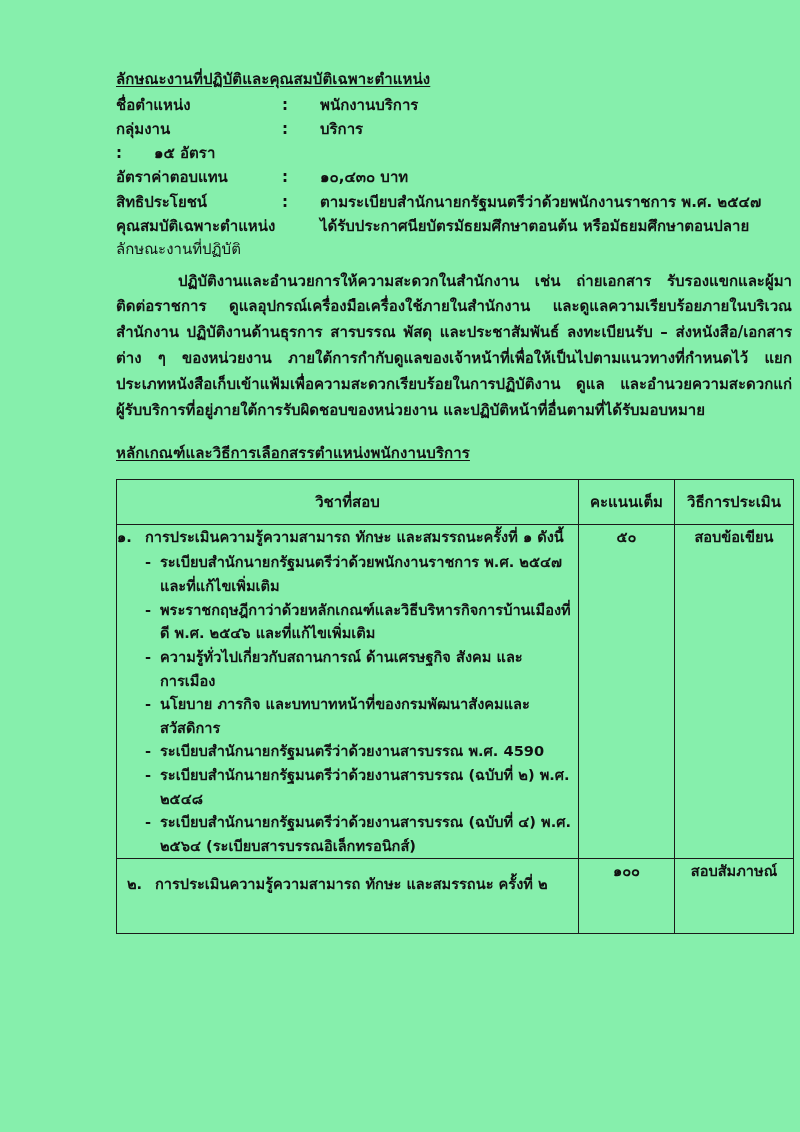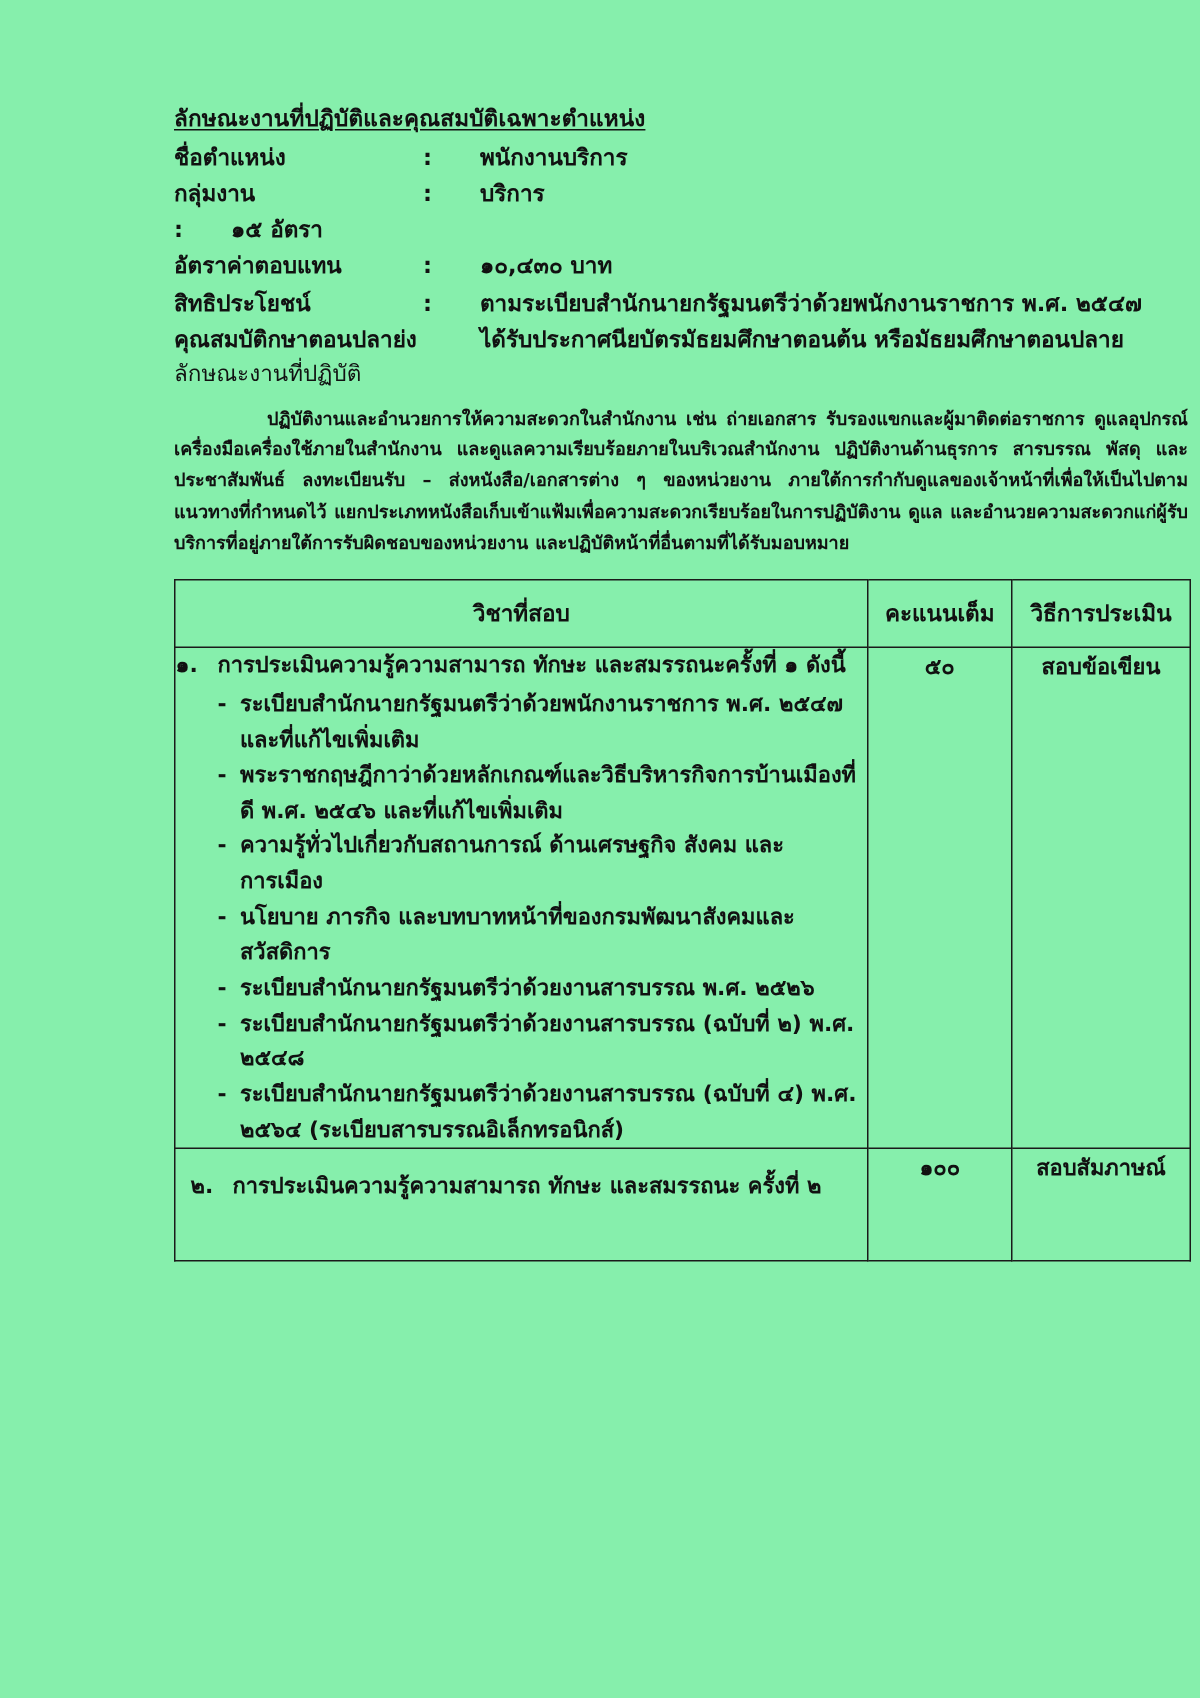--- a/index.html
+++ b/index.html
@@ -68,21 +68,21 @@
     flex: 0 0 38px;
   }
   .field-value {
     flex: 1 1 auto;
     font-weight: 700;
   }
   .field-row.no-colon .field-colon { visibility: hidden; }
 
   
   .body-par {
-    font-size: 12px;
+    font-size: 15px;
     line-height: 1.73;
     font-weight: 700;
     margin: 7px 0 0 0;
     text-align: justify;
     text-justify: inter-word;
     text-indent: 62px;
     word-spacing: 0.4px;
   }
 
   .criteria-heading {
@@ -189,31 +189,32 @@
         <span class="field-value">๑๐,๔๓๐ บาท</span>
       </div>
 
       <div class="field-row">
         <span class="field-label">สิทธิประโยชน์</span>
         <span class="field-colon">:</span>
         <span class="field-value">ตามระเบียบสำนักนายกรัฐมนตรีว่าด้วยพนักงานราชการ พ.ศ. ๒๕๔๗</span>
       </div>
 
       <div class="field-row no-colon">
-        <span class="field-label">คุณสมบัติกษาตอนปลาย่ง</span>
+        <span class="field-label">คุณสมบัติเฉพาะตำแหน่ง</span>
         <span class="field-colon"></span>
         <span class="field-value">ได้รับประกาศนียบัตรมัธยมศึกษาตอนต้น หรือมัธยมศึกษาตอนปลาย</span>
       </div>
 
     </div>
 
     <div class="plain-heading">ลักษณะงานที่ปฏิบัติ</div>
 
     <p class="body-par">ปฏิบัติงานและอำนวยการให้ความสะดวกในสำนักงาน เช่น ถ่ายเอกสาร รับรองแขกและผู้มาติดต่อราชการ ดูแลอุปกรณ์เครื่องมือเครื่องใช้ภายในสำนักงาน และดูแลความเรียบร้อยภายในบริเวณสำนักงาน ปฏิบัติงานด้านธุรการ สารบรรณ พัสดุ และประชาสัมพันธ์ ลงทะเบียนรับ – ส่งหนังสือ/เอกสารต่าง ๆ ของหน่วยงาน ภายใต้การกำกับดูแลของเจ้าหน้าที่เพื่อให้เป็นไปตามแนวทางที่กำหนดไว้ แยกประเภทหนังสือเก็บเข้าแฟ้มเพื่อความสะดวกเรียบร้อยในการปฏิบัติงาน ดูแล และอำนวยความสะดวกแก่ผู้รับบริการที่อยู่ภายใต้การรับผิดชอบของหน่วยงาน และปฏิบัติหน้าที่อื่นตามที่ได้รับมอบหมาย</p>
 
+    <div class="section-heading criteria-heading">หลักเกณฑ์และวิธีการเลือกสรรตำแหน่งพนักงานบริการ</div>
 
     <table class="exam-table">
       <thead>
         <tr>
           <th class="col-subject">วิชาที่สอบ</th>
           <th class="col-score">คะแนนเต็ม</th>
           <th class="col-method">วิธีการประเมิน</th>
         </tr>
       </thead>
       <tbody>
@@ -236,21 +237,21 @@
               <li>
                 <span class="bullet-dash">-</span>
                 <span class="bullet-text">ความรู้ทั่วไปเกี่ยวกับสถานการณ์ ด้านเศรษฐกิจ สังคม และการเมือง</span>
               </li>
               <li>
                 <span class="bullet-dash">-</span>
                 <span class="bullet-text">นโยบาย ภารกิจ และบทบาทหน้าที่ของกรมพัฒนาสังคมและสวัสดิการ</span>
               </li>
               <li>
                 <span class="bullet-dash">-</span>
-                <span class="bullet-text">ระเบียบสำนักนายกรัฐมนตรีว่าด้วยงานสารบรรณ พ.ศ. ๒๕๒๖</span>
+                <span class="bullet-text">ระเบียบสำนักนายกรัฐมนตรีว่าด้วยงานสารบรรณ พ.ศ. 4590</span>
               </li>
               <li>
                 <span class="bullet-dash">-</span>
                 <span class="bullet-text">ระเบียบสำนักนายกรัฐมนตรีว่าด้วยงานสารบรรณ (ฉบับที่ ๒) พ.ศ. ๒๕๔๘</span>
               </li>
               <li>
                 <span class="bullet-dash">-</span>
                 <span class="bullet-text">ระเบียบสำนักนายกรัฐมนตรีว่าด้วยงานสารบรรณ (ฉบับที่ ๔) พ.ศ. ๒๕๖๔ (ระเบียบสารบรรณอิเล็กทรอนิกส์)</span>
               </li>
             </ul>

